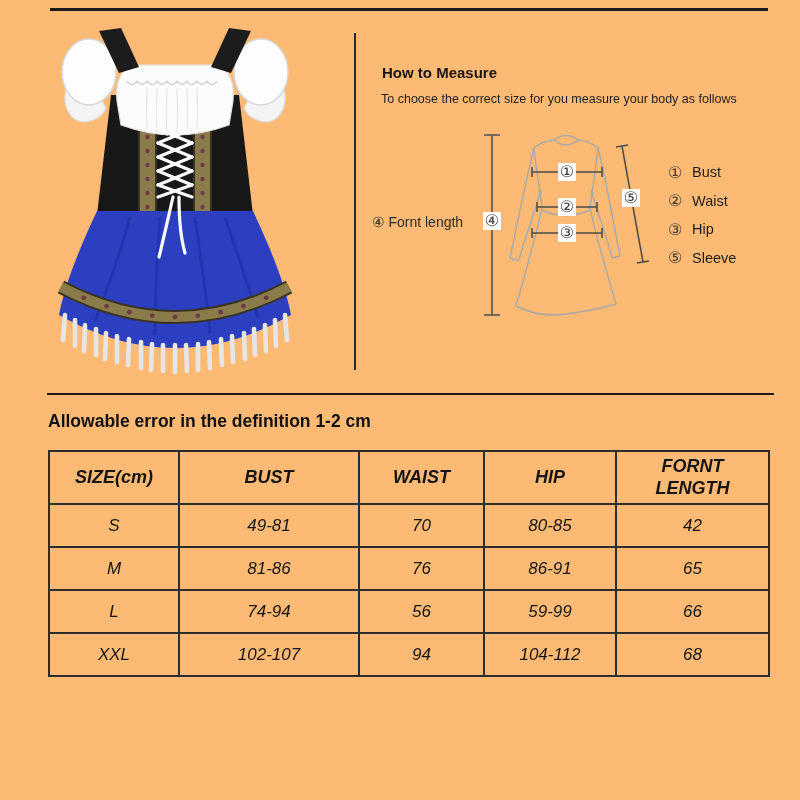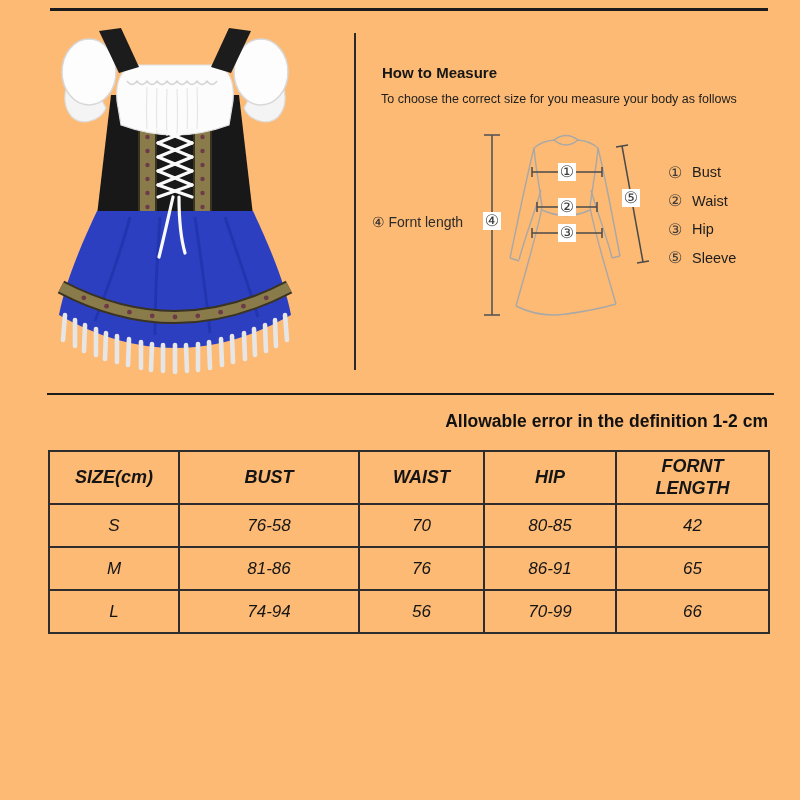--- a/index.html
+++ b/index.html
@@ -27,21 +27,21 @@
   #marker-front  { left:483px; top:212px; }
   #marker-sleeve { left:622px; top:189px; }
 
   .front-label { position:absolute; left:372px; top:214px; font-size:14px; color:#2b2b2b; white-space:nowrap;text-align:center; }
 
   .legend { position:absolute; left:668px; top:158px; }
   .legend-item { display:flex; align-items:center; height:28.5px; }
   .legend-marker { font-size:16px; color:#3c3c3c; width:24px; }
   .legend-label { font-size:14.5px; color:#1d1d1d; }
 
-  .size-chart-title { position:absolute; left:48px; top:411px; width:720px; text-align:right;
+  .size-chart-title { position:absolute; left:48px; top:411px; width:720px; text-align:left;
                       font-size:17.5px; font-weight:bold; color:#111; }
   .size-table { position:absolute; left:48px; top:450px; width:720px;
                 border-collapse:collapse; table-layout:fixed;font-style:italic; }
   .size-table th, .size-table td { border:2px solid #2d2d2d; text-align:center; vertical-align:middle; color:#151515; }
   .size-table th { height:53px; font-size:18px; font-weight:bold; line-height:1.2; padding:0 20px; }
   .size-table td { height:43px; font-size:17px; }
 </style>
 </head>
 <body>
 
@@ -260,35 +260,42 @@
         <th>SIZE(cm)</th>
           <th>BUST</th>
           <th>WAIST</th>
           <th>HIP</th>
           <th>FORNT LENGTH</th>
       </tr>
     </thead>
     <tbody>
       <tr>
         <td>S</td>
-        <td>76-58</td>
+        <td>49-81</td>
         <td>70</td>
         <td>80-85</td>
         <td>42</td>
       </tr>
         <tr>
         <td>M</td>
         <td>81-86</td>
         <td>76</td>
         <td>86-91</td>
         <td>65</td>
       </tr>
         <tr>
         <td>L</td>
         <td>74-94</td>
         <td>56</td>
-        <td>70-99</td>
+        <td>59-99</td>
         <td>66</td>
+      </tr>
+        <tr>
+        <td>XXL</td>
+        <td>102-107</td>
+        <td>94</td>
+        <td>104-112</td>
+        <td>68</td>
       </tr>
     </tbody>
   </table>
 
 </div>
 
 </body></html>

